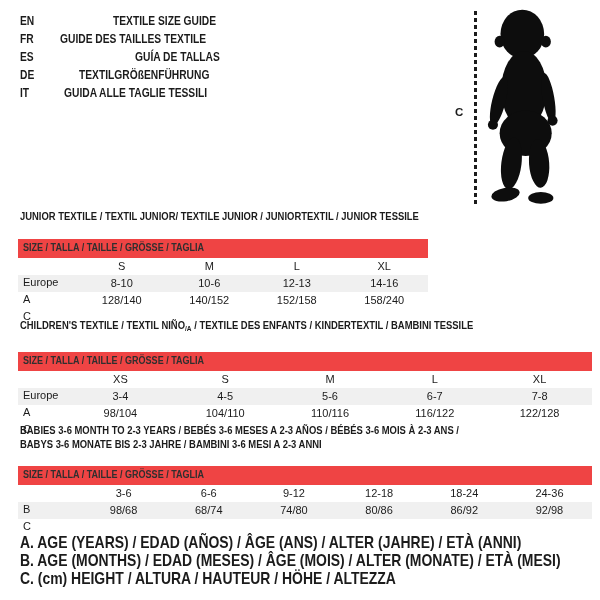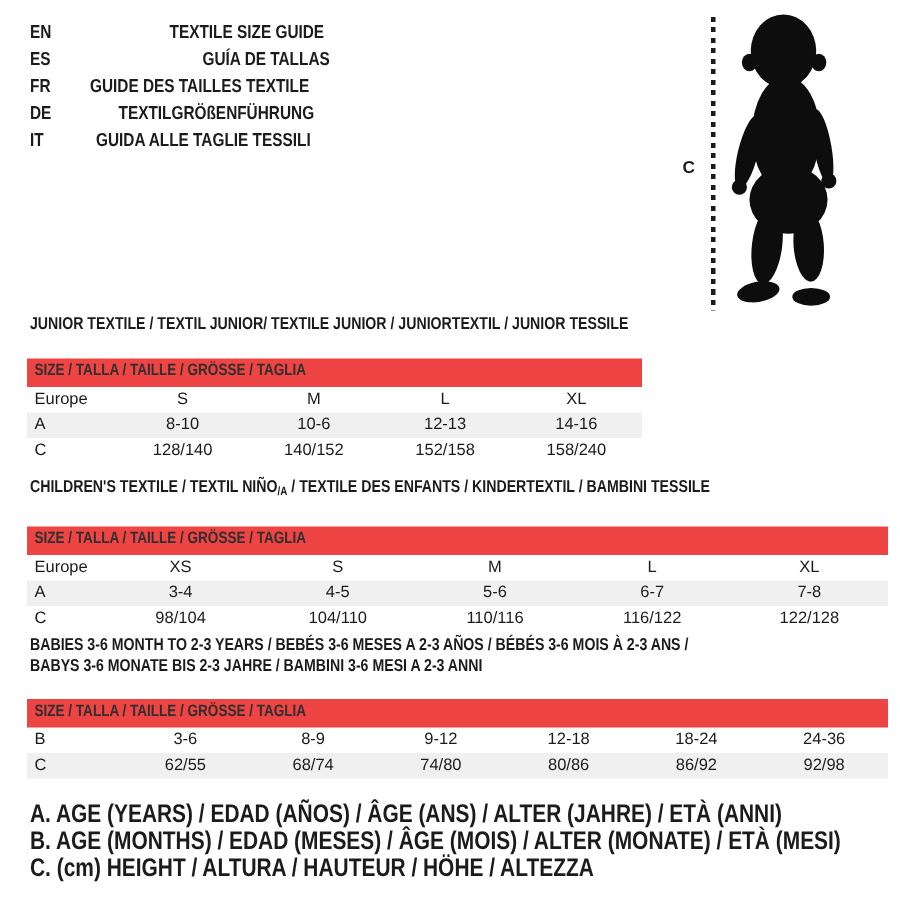--- a/index.html
+++ b/index.html
@@ -32,21 +32,21 @@
   .tbl { position: absolute; left: 18px; }
   .tbl-title { font-weight: bold; font-size: 11.5px; line-height: 14px; padding-left: 2px; }
   .size-table { margin-top: 16px; }
   .s3 .size-table { margin-top: 15px; }
   .thead {
     height: 19px; background: #ef4444; font-weight: bold; font-size: 11px;
     line-height: 17px; padding-left: 5px; color: #2f2f2f;
   }
   .trow { display: flex; height: 17px; line-height: 17px; font-size: 11px; }
   .trow.shaded { background: #f0f0f0; }
-  .rlabel { padding-left: 5px; flex: 0 0 auto; }
+  .rlabel { padding-left: 5px; flex: 0 0 auto; margin-top: 16px; }
   .t0 .rlabel { width: 55px; }
   .t1 .rlabel { width: 45px; }
   .t2 .rlabel { width: 58px; }
   .cell { flex: 1 1 0; text-align: center; }
 
   
   .legend { position: absolute; left: 20px; top: 535px; }
   .legend-line { height: 18px; display: flex; align-items: flex-end; font-weight: bold; font-size: 17px; }
 
   .sub { font-size: 8px; vertical-align: -2px; }
@@ -55,26 +55,26 @@
 <body>
 
 <div class="page">
 
   <div class="lang-list">
     <div class="lang-row">
       <span class="lang-code"><span class="cond">EN</span></span>
       <span><span class="cond">TEXTILE SIZE GUIDE</span></span>
     </div>
     <div class="lang-row">
+      <span class="lang-code"><span class="cond">FR</span></span>
+      <span><span class="cond">GUIDE DES TAILLES TEXTILE</span></span>
+    </div>
+    <div class="lang-row">
       <span class="lang-code"><span class="cond">ES</span></span>
       <span><span class="cond">GUÍA DE TALLAS</span></span>
-    </div>
-    <div class="lang-row">
-      <span class="lang-code"><span class="cond">FR</span></span>
-      <span><span class="cond">GUIDE DES TAILLES TEXTILE</span></span>
     </div>
     <div class="lang-row">
       <span class="lang-code"><span class="cond">DE</span></span>
       <span><span class="cond">TEXTILGRÖßENFÜHRUNG</span></span>
     </div>
     <div class="lang-row">
       <span class="lang-code"><span class="cond">IT</span></span>
       <span><span class="cond">GUIDA ALLE TAGLIE TESSILI</span></span>
     </div>
   </div>
@@ -173,29 +173,29 @@
     <div class="tbl-title">
       <span class="cond">BABYS 3-6 MONATE BIS 2-3 JAHRE / BAMBINI 3-6 MESI A 2-3 ANNI</span>
     </div>
     <div class="size-table t2">
       <div class="thead">
         <span class="cond">SIZE / TALLA / TAILLE / GRÖSSE / TAGLIA</span>
       </div>
     <div class="trow">
           <span class="rlabel">B</span>
           <span class="cell">3-6</span>
-          <span class="cell">8-9</span>
+          <span class="cell">6-6</span>
           <span class="cell">9-12</span>
           <span class="cell">12-18</span>
           <span class="cell">18-24</span>
           <span class="cell">24-36</span>
         </div>
         <div class="trow shaded">
           <span class="rlabel">C</span>
-          <span class="cell">62/55</span>
+          <span class="cell">98/68</span>
           <span class="cell">68/74</span>
           <span class="cell">74/80</span>
           <span class="cell">80/86</span>
           <span class="cell">86/92</span>
           <span class="cell">92/98</span>
         </div>
       </div>
   </section>
 
   <div class="legend">

